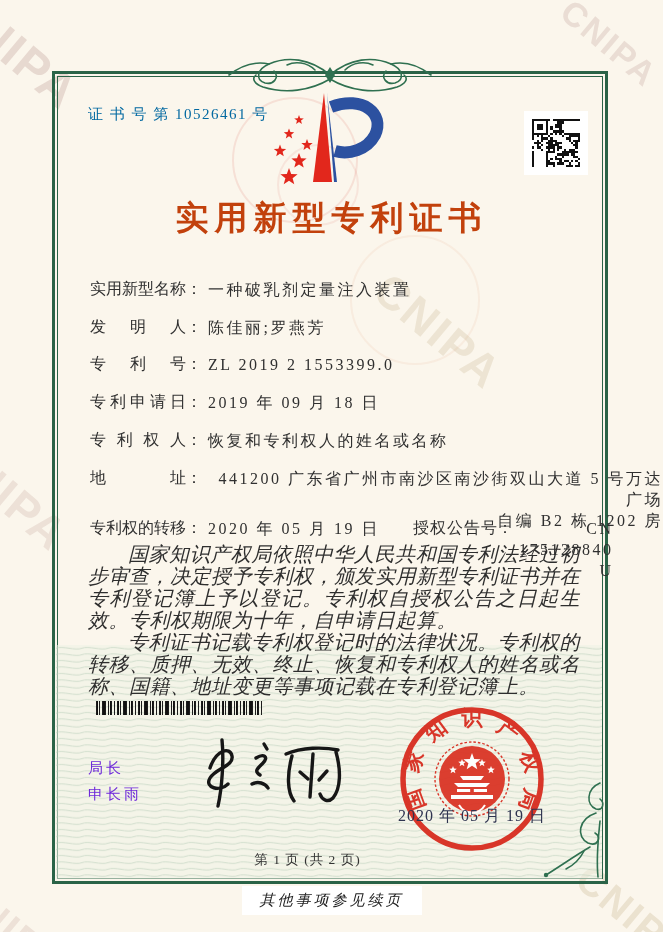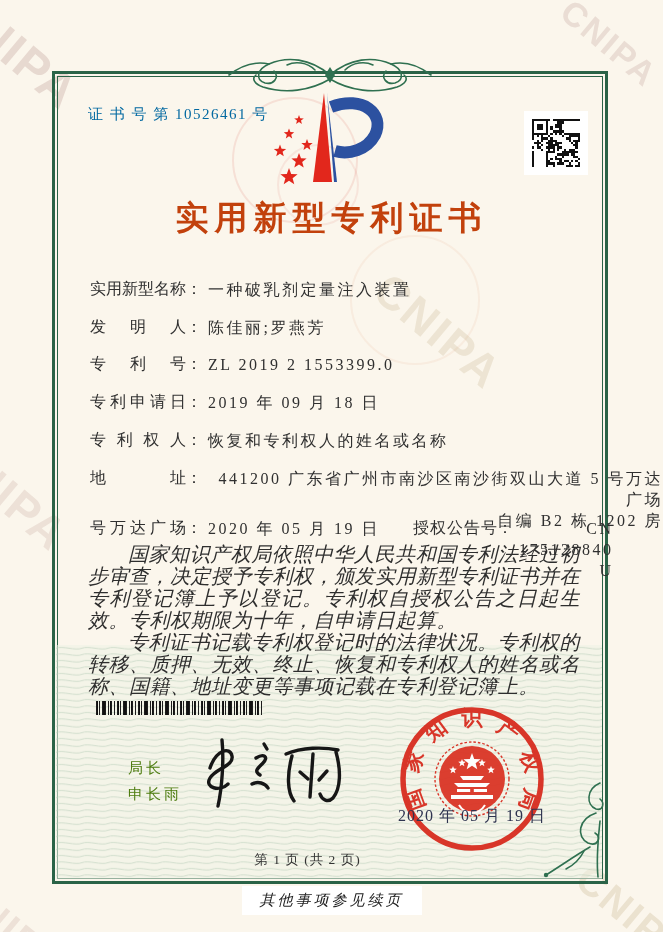--- a/index.html
+++ b/index.html
@@ -41,21 +41,21 @@
   .grant2 .f-label{width:84px;}
   
   .paras{position:absolute;left:88px;top:543px;width:492px;font-size:20px;
          font-style:italic;line-height:22px;color:#2e2e2e;text-align:justify;letter-spacing:.5px;}
   .paras p{margin:0;text-indent:2em;}
   
   .barcode{position:absolute;left:96px;top:701px;width:168px;height:14px;
      background-image:repeating-linear-gradient(90deg,#1d1d1d 0 1px,transparent 1px 3px),
                       repeating-linear-gradient(90deg,#111 0 2px,transparent 2px 7px);}
   .director{position:absolute;left:88px;top:755px;font-family:"Liberation Sans","DejaVu Sans",sans-serif;
-            font-size:15px;color:#4d7c0f;letter-spacing:3px;line-height:26px;margin-left:40px;}
+            font-size:15px;color:#6d28d9;letter-spacing:3px;line-height:26px;}
   .signature{position:absolute;left:186px;top:734px;}
   .seal{position:absolute;left:396px;top:703px;width:152px;height:152px;opacity:.93;}
   .seal-date{position:absolute;left:396px;top:806px;width:152px;text-align:center;
              font-size:16px;color:#2e3450;letter-spacing:1px;white-space:nowrap;}
   .page-info{position:absolute;left:0;top:851px;width:615px;text-align:center;
              font-size:13.5px;color:#333;letter-spacing:1px;}
   .cont-note{position:absolute;left:50%;top:886px;transform:translateX(-50%);
              background:#fff;padding:5px 18px;font-size:15px;font-style:italic;
              letter-spacing:3px;color:#222;white-space:nowrap;}
 </style>
@@ -362,21 +362,21 @@
       <span class="f-colon">：</span>
     <span class="f-value">恢复和专利权人的姓名或名称</span>
   </div>
   <div class="field-row" style="top:468px">
     <span class="f-label">地址</span>
       <span class="f-colon">：</span>
     <span class="f-value">441200 广东省广州市南沙区南沙街双山大道 5 号万达广场
 自编 B2 栋 1202 房</span>
   </div>
   <div class="field-row" style="top:518px;width:492px">
-    <span class="f-label">号万达广场</span>
+    <span class="f-label">专利权的转移</span>
       <span class="f-colon">：</span>
     <span class="f-value">2020 年 05 月 19 日</span>
     <span class="grant2">
       <span class="f-label">授权公告号</span>
         <span class="f-colon">：</span>
       <span class="f-value">CN 175128840 U</span>
     </span>
   </div>
 
   <div class="paras">

